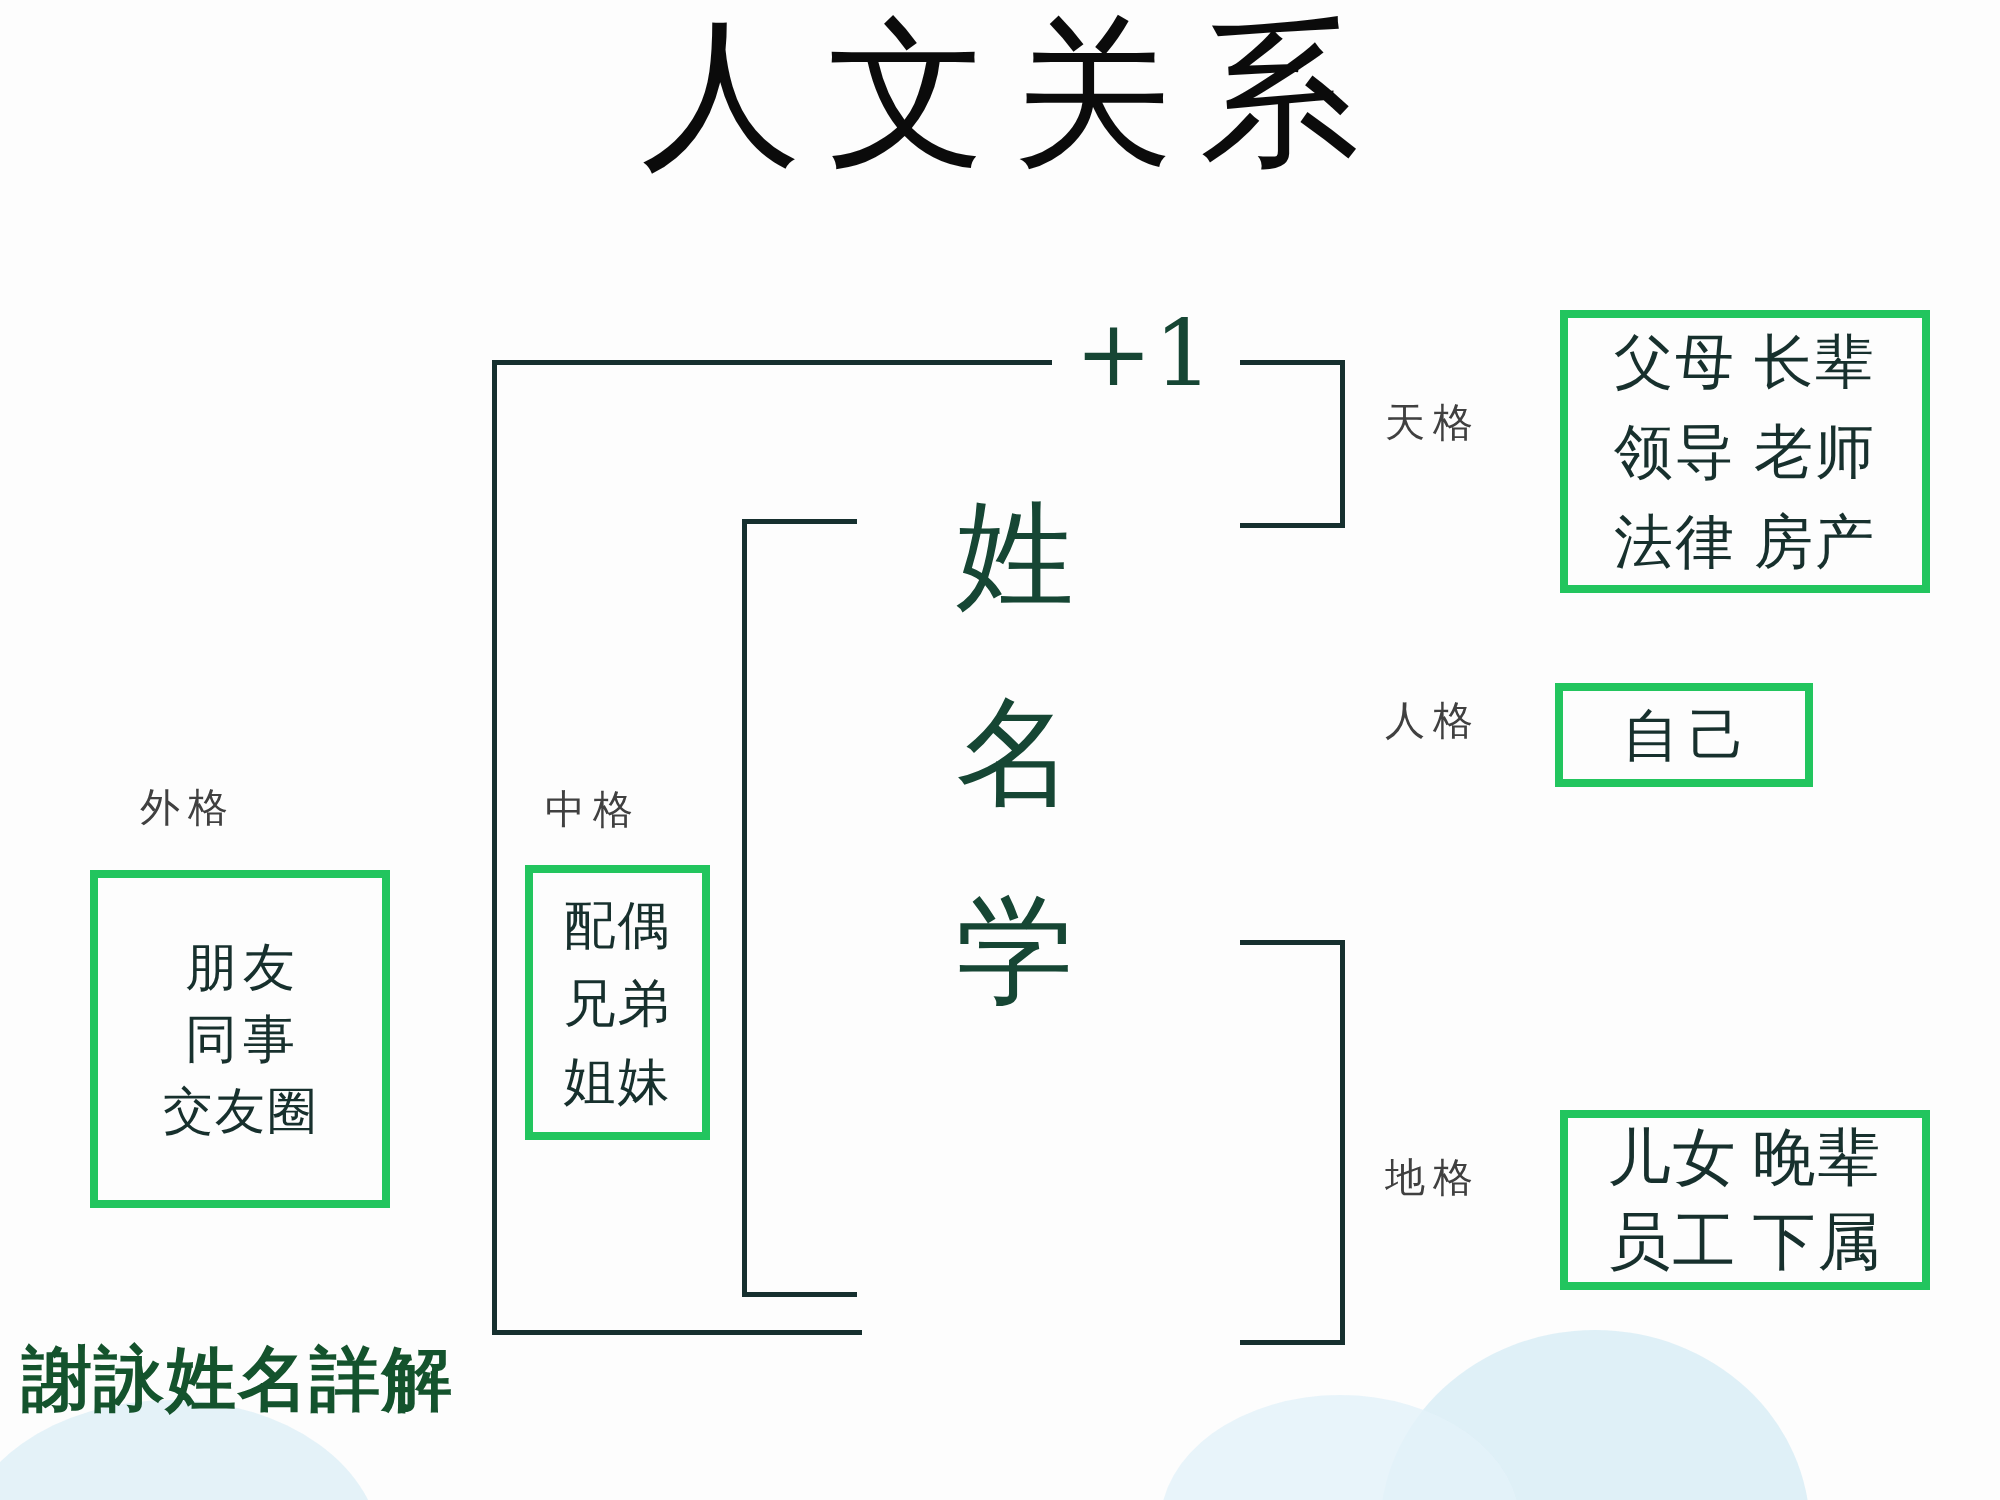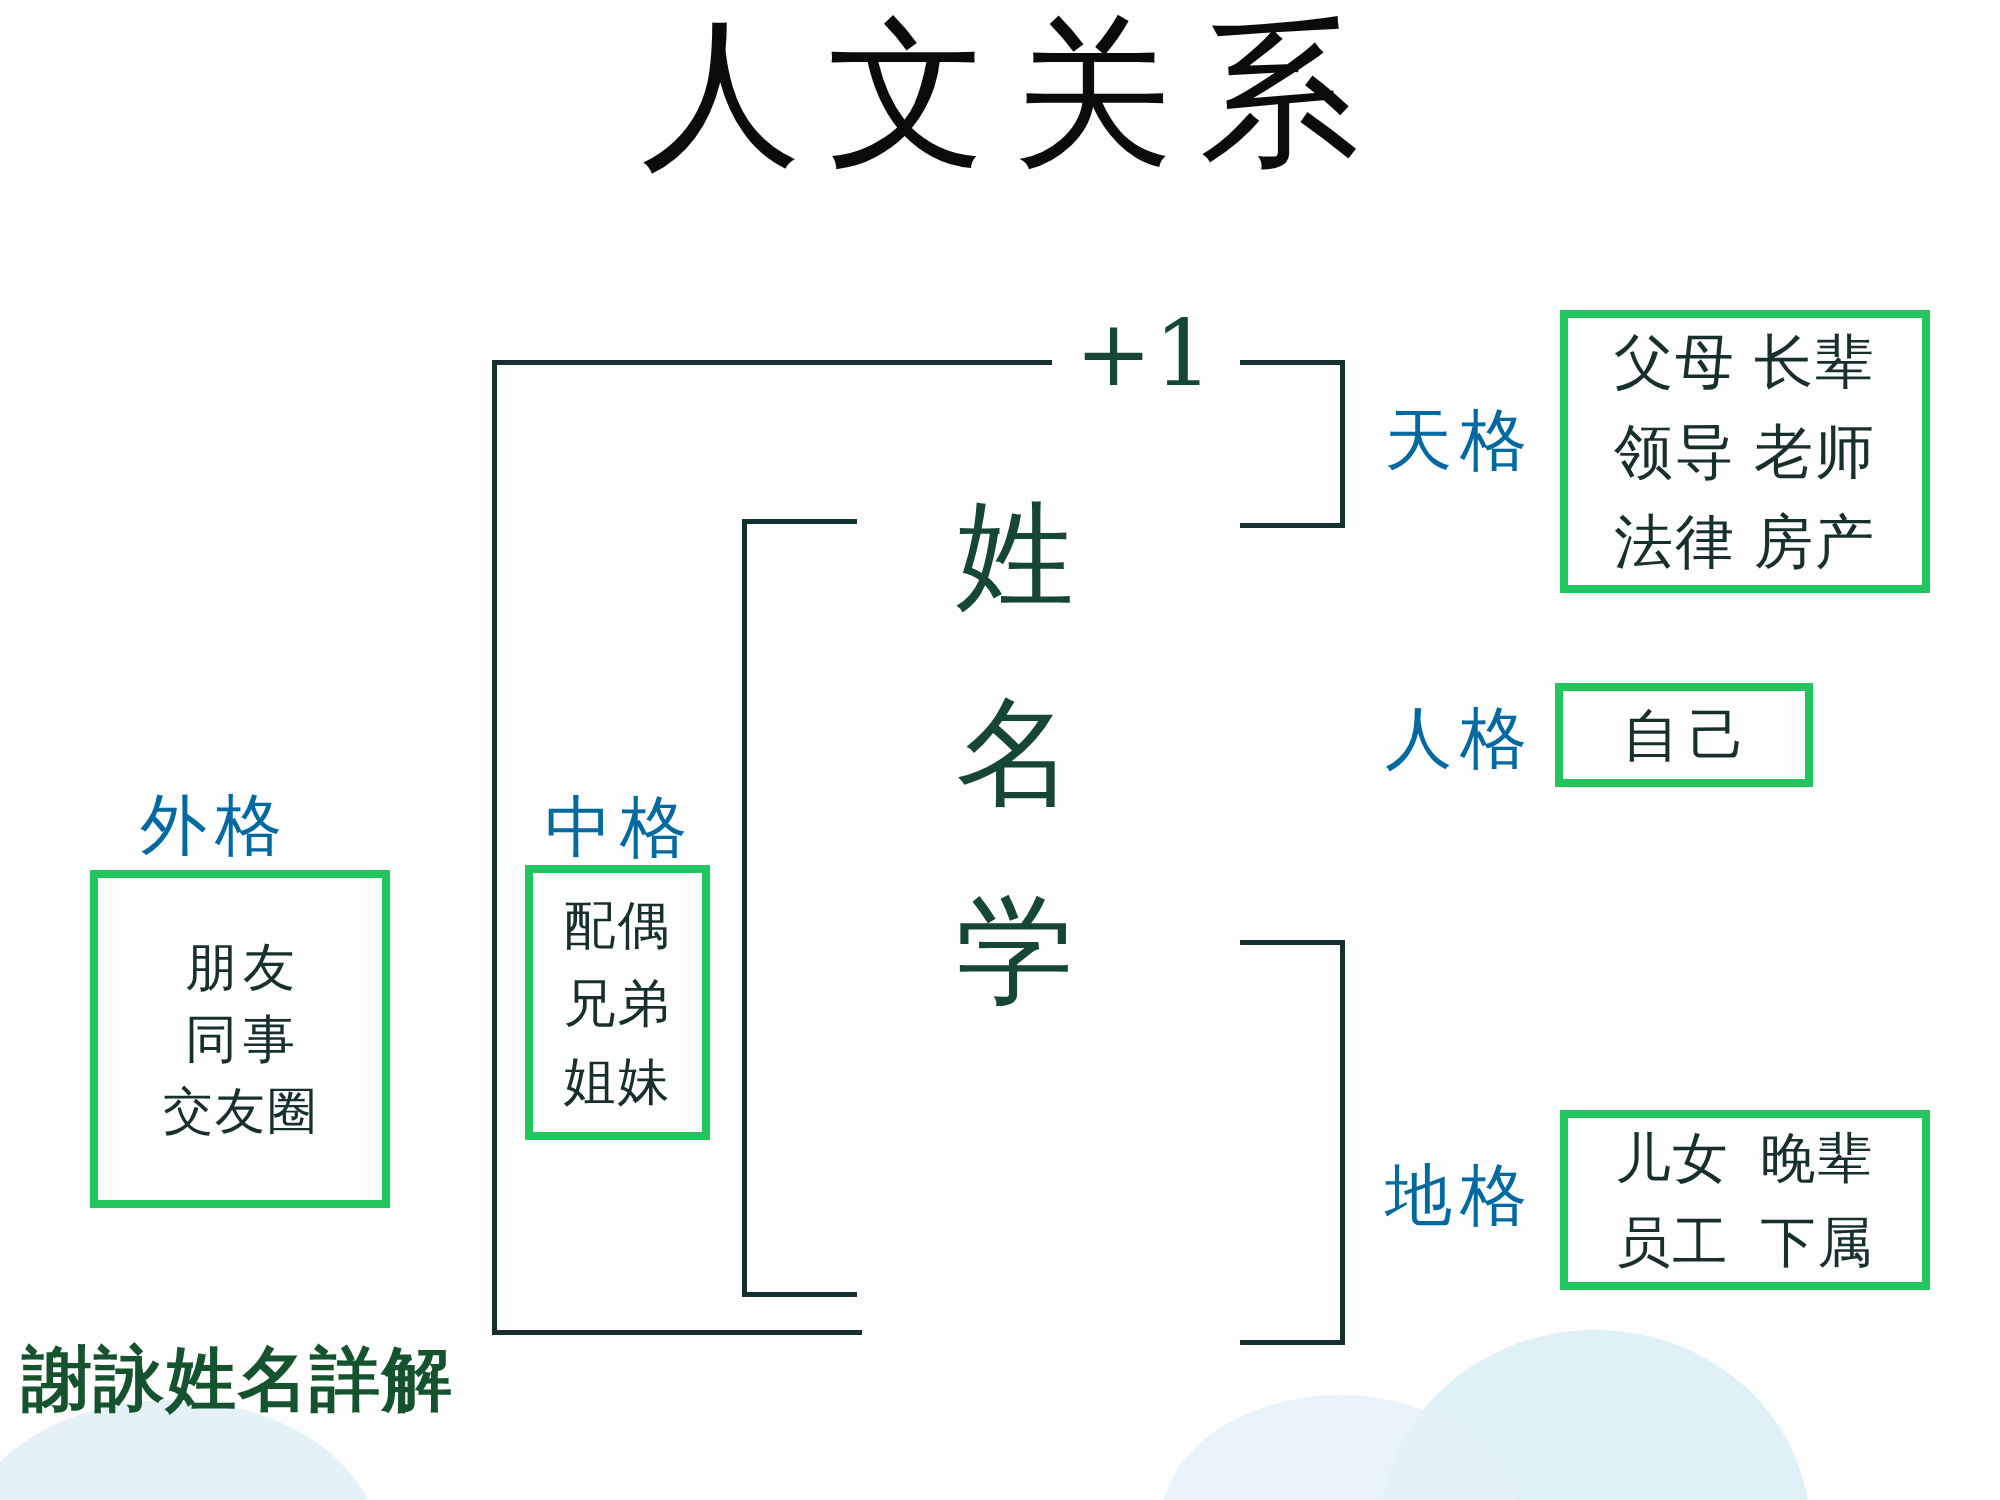--- a/index.html
+++ b/index.html
@@ -41,23 +41,23 @@
     font-size:92px;color:#164634;font-weight:400;letter-spacing:2px;
   }
 
   
   .ln{position:absolute;background:#16302f;}
   .ln-h{height:5px;}
   .ln-v{width:5px;}
 
   
   .glabel{
-    position:absolute;color:#0369a1;
+    position:absolute;color:#404040;
     font-family:"DejaVu Serif","Liberation Serif",serif;
-    font-size:67px;letter-spacing:8px;white-space:nowrap;
+    font-size:40px;letter-spacing:8px;white-space:nowrap;
   }
 
   
   .vbox{
     position:absolute;border:8px solid #22c55e;background:transparent;
     box-sizing:border-box;color:#17302d;
     font-family:"DejaVu Serif","Liberation Serif",serif;
     display:flex;flex-direction:column;align-items:center;justify-content:center;
   }
   .vbox .row{white-space:nowrap;}
@@ -66,21 +66,21 @@
   #box-tian{left:1560px;top:310px;width:370px;height:283px;}
   #box-tian .row{font-size:59px;line-height:90px;letter-spacing:2px;}
   #box-tian .row span{display:inline-block;width:140px;text-align:center;}
 
   
   #box-ren{left:1555px;top:683px;width:258px;height:104px;}
   #box-ren .row{font-size:57px;line-height:62px;letter-spacing:10px;text-indent:10px;}
 
   
   #box-di{left:1560px;top:1110px;width:370px;height:180px;}
-  #box-di .row{font-size:55px;line-height:84px;letter-spacing:2px;}
+  #box-di .row{font-size:63px;line-height:84px;letter-spacing:2px;}
   #box-di .row span{display:inline-block;width:145px;text-align:center;}
 
   
   #box-wai{left:90px;top:870px;width:300px;height:338px;}
   #box-wai .row{font-size:52px;line-height:72px;letter-spacing:6px;text-indent:6px;}
   #box-wai .row.wide{font-size:50px;letter-spacing:2px;text-indent:2px;}
 
   
   #box-zhong{left:525px;top:865px;width:185px;height:275px;}
   #box-zhong .row{font-size:52px;line-height:78px;letter-spacing:2px;}

